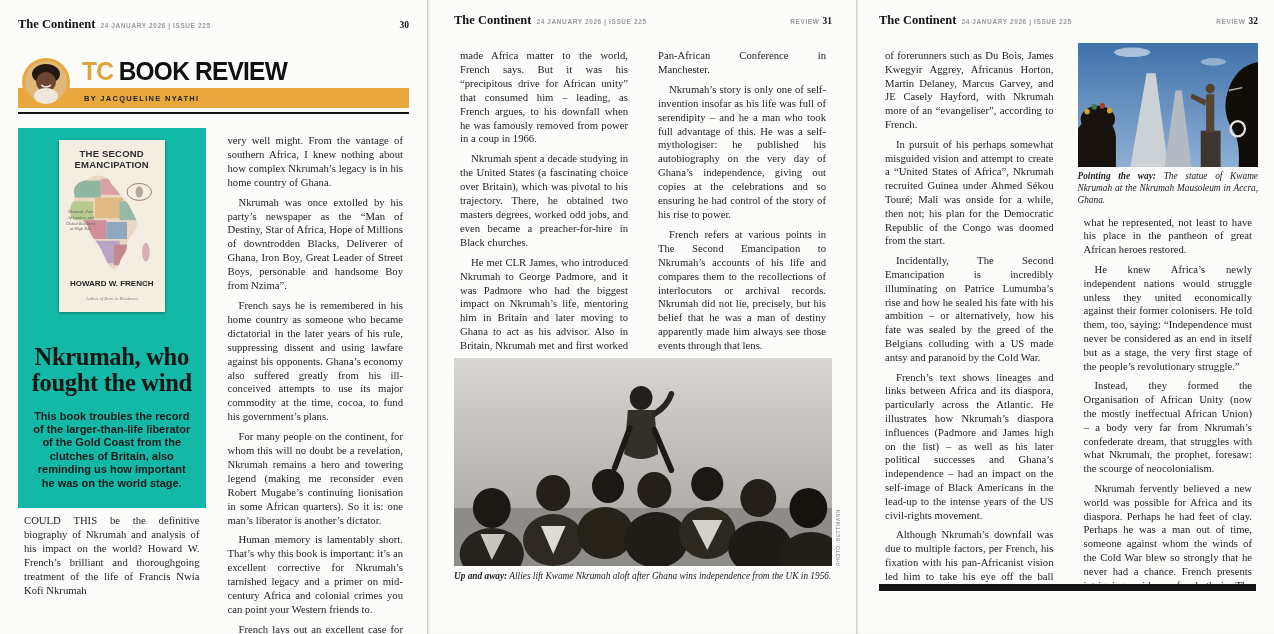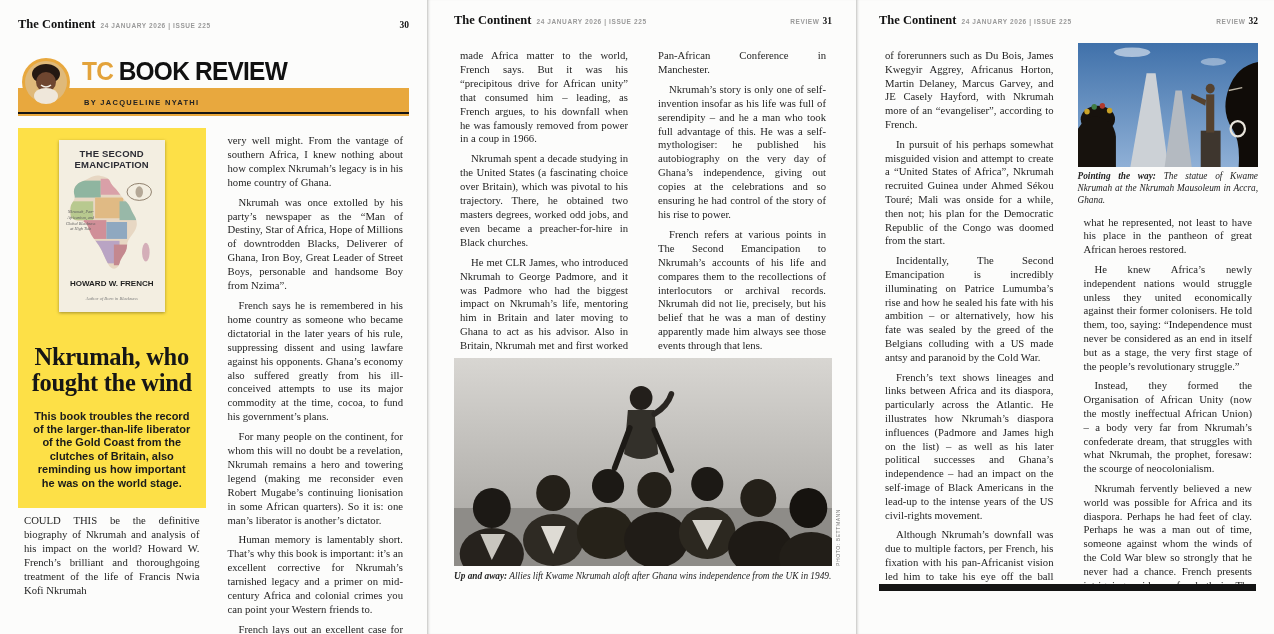--- a/index.html
+++ b/index.html
@@ -21,31 +21,31 @@
   .mast-left { white-space:nowrap; }
   .brand { font-weight:bold; font-size:12.5px; color:#111; }
   .issue { font-family:"Liberation Sans", sans-serif; font-weight:bold; font-size:6.5px; color:#9a9a9a; letter-spacing:.6px; margin-left:5px; }
   .pageno { font-size:9.5px; font-weight:bold; color:#111; }
   .pagelabel { font-family:"Liberation Sans", sans-serif; font-weight:bold; font-size:6.5px; color:#9a9a9a; letter-spacing:.6px; margin-right:3px; }
 
   
   .section { position:relative; height:64px; margin-top:24px; }
   .sec-title { position:absolute; left:64px; top:0; font-family:"Liberation Sans", sans-serif; font-weight:800; font-size:26px; letter-spacing:-.8px; transform:scaleX(.94); transform-origin:left; white-space:nowrap; color:#111; }
   .sec-title .tc { color:#E3A33B; margin-right:6px; }
-  .byline-bar { position:absolute; left:0; right:0; top:32px; height:28px; background:#E8A83E; display:flex; align-items:center; padding-left:66px; font-family:"Liberation Sans", sans-serif; font-weight:bold; font-size:7.5px; letter-spacing:1.3px; color:#222; }
+  .byline-bar { position:absolute; left:0; right:0; top:32px; height:20px; background:#E8A83E; display:flex; align-items:center; padding-left:66px; font-family:"Liberation Sans", sans-serif; font-weight:bold; font-size:7.5px; letter-spacing:1.3px; color:#222; }
   .sec-rule { position:absolute; left:0; right:0; top:56px; border-top:2.5px solid #141414; }
   .avatar { position:absolute; left:4px; top:2px; width:48px; height:48px; z-index:2; }
 
   .cols { display:flex; gap:16px; margin-top:8px; }
   .col { flex:1; min-width:0; text-align:justify; font-size:10.7px; line-height:13.9px; hyphens:auto; -webkit-hyphens:auto; }
   p.bp { margin:6px; }
   p.ind { text-indent:11px; }
 
   
-  .panel { background:#fde047; padding:12px 12px 18px 12px; text-align:center; }
+  .panel { background:#14b8a6; padding:12px 12px 18px 12px; text-align:center; }
   .cover { width:106px; margin:0 auto; background:#f3eee1; padding:8px 6px 6px 6px; box-shadow:0 1px 3px rgba(0,0,0,.35); }
   .cover-title { font-family:"Liberation Sans", sans-serif; font-weight:800; font-size:9.5px; line-height:1.18; letter-spacing:.2px; color:#2c2c34; text-align:center; }
   .cover-map { position:relative; margin-top:3px; }
   .cover-sub { position:absolute; left:0; top:36px; width:32px; font-size:4.2px; line-height:1.35; color:#5d5d5d; text-align:center; font-style:italic; }
   .cover-author { font-family:"Liberation Sans", sans-serif; font-weight:800; font-size:8px; color:#1f1f1f; margin-top:2px; text-align:center; }
   .cover-note { font-size:4.6px; font-style:italic; color:#7c7c7c; text-align:center; margin-top:1px; }
   .headline { font-weight:bold; font-size:24.5px; line-height:1.07; letter-spacing:-.3px; color:#161616; margin-top:32px; text-align:center; }
   .standfirst { font-family:"Liberation Sans", sans-serif; font-weight:bold; font-size:11px; line-height:1.22; color:#1b1b1b; margin-top:13px; text-align:center; }
   .lead-para { margin-top:9px; }
 
@@ -199,21 +199,21 @@
         <ellipse cx="324" cy="190" rx="34" ry="27" fill="#1e1a15"></ellipse>
         <circle cx="375" cy="150" r="20" fill="#16130f"></circle>
         <ellipse cx="378" cy="200" rx="34" ry="26" fill="#221e18"></ellipse>
 
         <polygon points="92,168 118,168 105,196" fill="#dedbd4"></polygon>
         <polygon points="252,162 284,162 268,192" fill="#d4d1ca"></polygon>
         <polygon points="28,176 54,176 40,202" fill="#c9c6bf"></polygon>
       </svg>
       <span class="vcredit">PHOTO: BETTMANN</span>
     </div>
-    <p class="caption"><span class="cap-lead">Up and away:</span> <span>Allies lift Kwame Nkrumah aloft after Ghana wins independence from the UK in 1949.</span></p>
+    <p class="caption"><span class="cap-lead">Up and away:</span> <span>Allies lift Kwame Nkrumah aloft after Ghana wins independence from the UK in 1956.</span></p>
   </div>
 
   <div class="page" id="p32">
     <div class="masthead">
       <div class="mast-left">
         <span class="brand">The Continent</span><span class="issue">24 JANUARY 2026 | ISSUE 225</span>
       </div>
       <span><span class="pagelabel">REVIEW</span><span class="pageno">32</span></span>
     </div>
 

